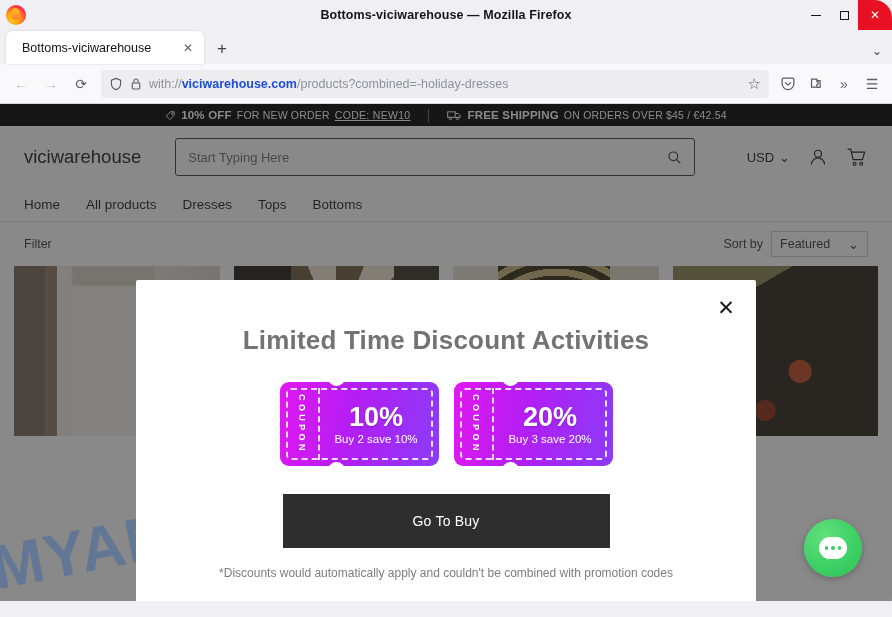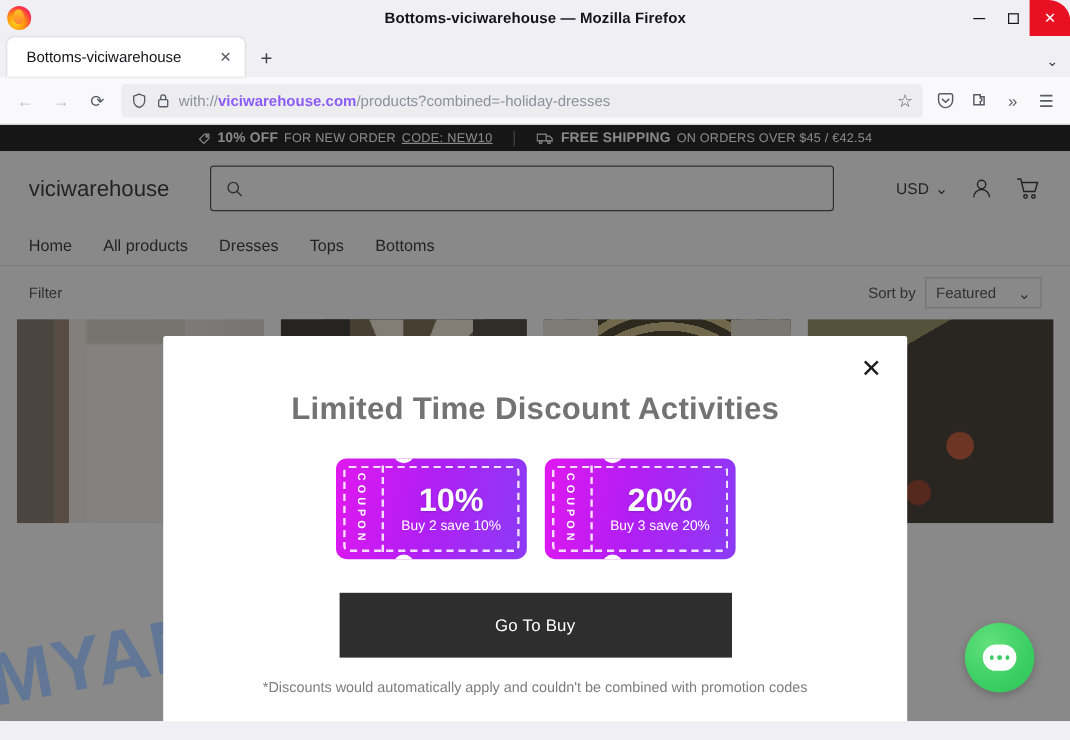--- a/index.html
+++ b/index.html
@@ -64,21 +64,21 @@
     width: 28px; height: 28px; display: flex; align-items: center; justify-content: center;
     color: #5b5b66; font-size: 14px; flex: none;
   }
   .nav-btn.disabled { color: #bfbfc6; }
   .urlbar {
     flex: 1; height: 28px; background: #ededf0; border-radius: 4px;
     display: flex; align-items: center; padding: 0 8px; gap: 7px; margin: 0 4px;
     overflow: hidden;
   }
   .url-text { font-size: 12.5px; color: #8f8f9d; white-space: nowrap; overflow: hidden; flex: 1; }
-  .url-text b { color: #8b5cf6; font-weight: 700; }
+  .url-text b { color: #1d4ed8; font-weight: 700; }
   .tb-icon { width: 26px; height: 26px; display:flex; align-items:center; justify-content:center;
     color: #5b5b66; flex: none; }
 
   
   .page { position: relative; width: 892px; height: 497px; background: #fff; overflow: hidden; }
 
   .promo-bar {
     height: 22px; background: #000; color: #fff; display: flex;
     align-items: center; justify-content: center; gap: 18px;
     font-size: 10.5px; letter-spacing: .2px;
@@ -345,20 +345,21 @@
         <span class="promo-strong">FREE SHIPPING</span>
         <span>ON ORDERS OVER $45 / €42.54</span>
       </div>
     </div>
 
     <div class="site">
 
       <div class="site-head">
         <div class="brand">viciwarehouse</div>
         <div class="searchbox">
+          <span class="ph">Start Typing Here</span>
           <span>
             <svg width="15" height="15" viewBox="0 0 18 18" fill="none" stroke="#3a3a3a" stroke-width="1.4">
               <circle cx="7.6" cy="7.6" r="5.2"></circle>
                 <path d="M11.4 11.4 L16 16"></path>
             </svg>
           </span>
         </div>
         <div class="head-right">
           <div class="currency">
             <span>USD</span>

